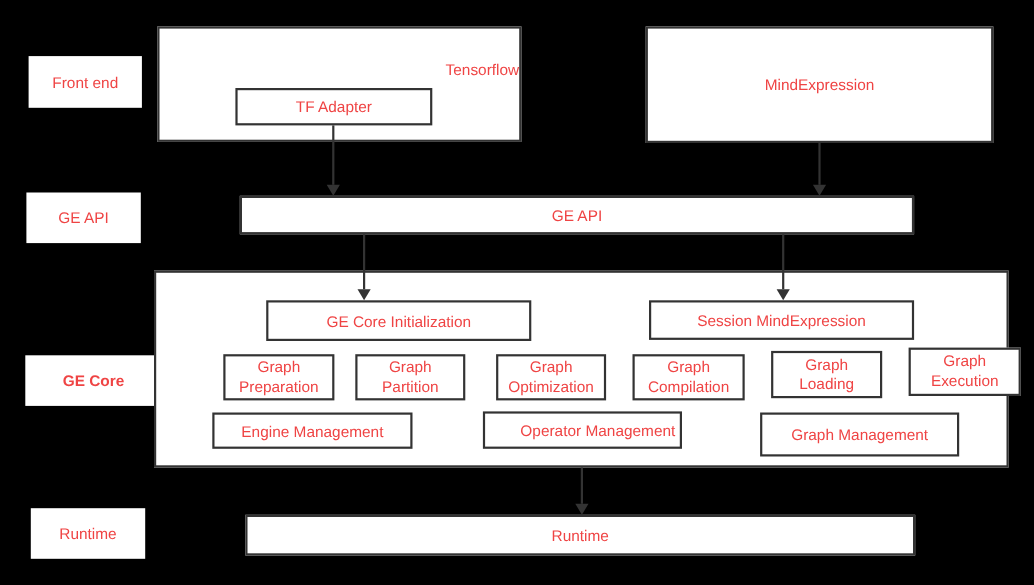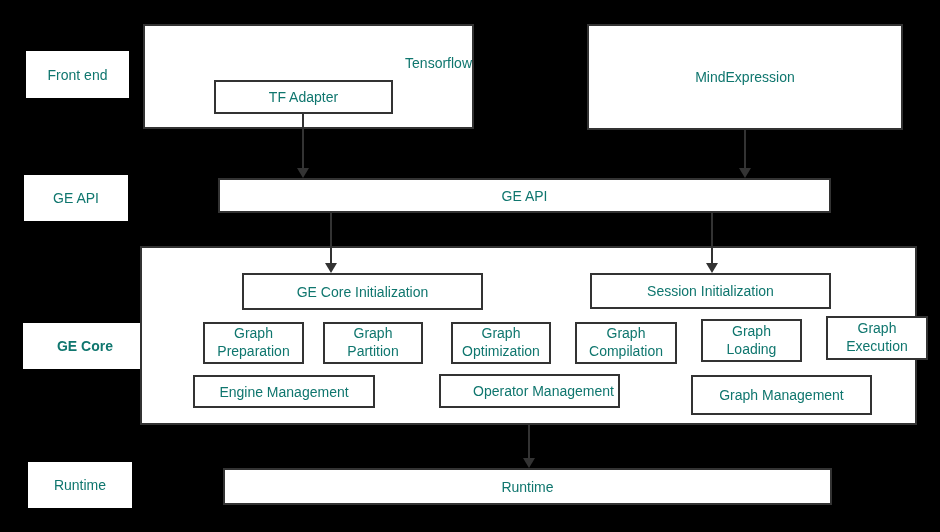--- a/index.html
+++ b/index.html
@@ -2,21 +2,21 @@
 <html><head>
 <meta charset="utf-8">
 <style>
   html, body { margin: 0; padding: 0; background: #000000; }
   #stage {
     position: relative;
     width: 940px;
     height: 532px;
     background: #000000;
     font-family: "Liberation Sans", sans-serif;
-    color: #0f766e;
+    color: #ef4444;
     font-size: 14px;
     overflow: hidden;
   }
   .abs { position: absolute; box-sizing: border-box; }
   .rowlabel {
     background: #ffffff;
     display: flex;
     align-items: center;
     justify-content: center;
     text-align: center;
@@ -73,21 +73,21 @@
   </div>
   <div class="abs box" style="left:587px; top:24px; width:316px; height:106px;">MindExpression</div>
 
   <div class="abs box" style="left:214px; top:80px; width:179px; height:34px;">TF Adapter</div>
 
   <div class="abs box" style="left:218px; top:178px; width:613px; height:35px;">GE API</div>
 
   <div class="abs container-box" style="left:140px; top:246px; width:777px; height:179px;"></div>
 
   <div class="abs box" style="left:212px; top:273px; width:241px; height:37px;margin-left:30px;">GE Core Initialization</div>
-  <div class="abs box" style="left:590px; top:273px; width:241px; height:36px;">Session Initialization</div>
+  <div class="abs box" style="left:590px; top:273px; width:241px; height:36px;">Session MindExpression</div>
 
   <div class="abs box two-line" style="left:167px; top:322px; width:101px; height:42px;">Graph
 Preparation</div>
   <div class="abs box two-line" style="left:287px; top:322px; width:100px; height:42px;">Graph
 Partition</div>
   <div class="abs box two-line" style="left:415px; top:322px; width:100px; height:42px;">Graph
 Optimization</div>
   <div class="abs box two-line" style="left:539px; top:322px; width:102px; height:42px;">Graph
 Compilation</div>
   <div class="abs box two-line" style="left:665px; top:319px; width:101px; height:43px;">Graph

